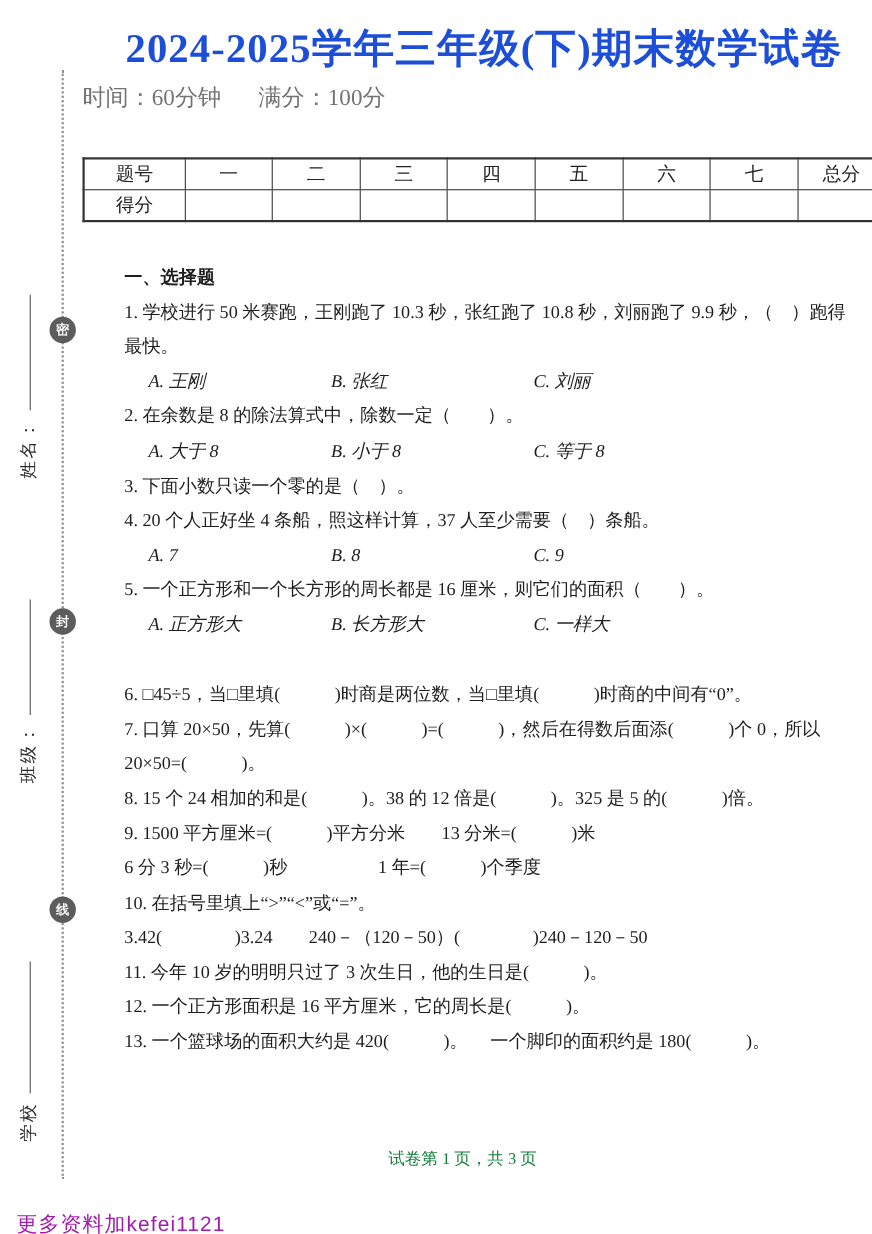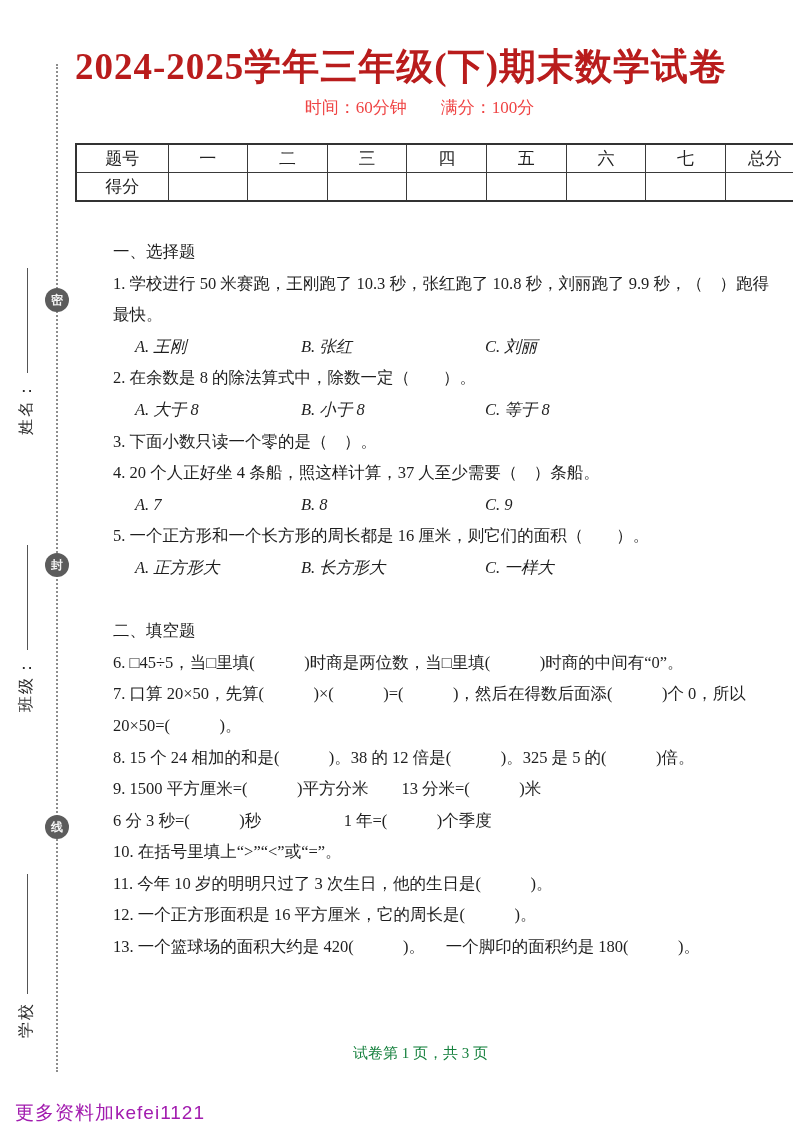--- a/index.html
+++ b/index.html
@@ -28,25 +28,25 @@
     white-space:nowrap;font-size:16px;color:#2a2a2a;letter-spacing:2px;
   }
   .v-field .blank{
     display:inline-block;border-bottom:1.5px solid #555;height:1px;
     vertical-align:3px;margin-left:8px;
   }
 
   
   .head-wrap{position:absolute;left:75px;top:0;width:691px;}
   .exam-title{
-    margin-top:44px;text-align:left;font-size:37px;font-weight:bold;
-    color:#b91c1c;letter-spacing:1px;line-height:46px;
+    margin-top:22px;text-align:right;font-size:37px;font-weight:bold;
+    color:#1d4ed8;letter-spacing:1px;line-height:46px;
   }
   .exam-meta{
-    margin-top:6px;text-align:center;font-size:17px;color:#ef4444;padding-right:2px;
+    margin-top:6px;text-align:left;font-size:21px;color:#737373;padding-right:2px;
   }
   .exam-meta .gap{display:inline-block;width:34px;}
 
   
   .score-table{
     position:absolute;left:75px;top:143px;width:731px;
     border-collapse:collapse;table-layout:fixed;
   }
   .score-table td{
     border:1.5px solid #3a3a3a;height:27px;text-align:center;
@@ -54,21 +54,21 @@
   }
   .score-table{border:2.5px solid #333;}
   .score-table col.first{width:92px;}
 
   
   .content{
     position:absolute;left:113px;top:236px;width:656px;
     font-size:16.5px;color:#1e1e1e;
   }
   .line{height:31.6px;line-height:31.6px;white-space:nowrap;}
-  .line.bold{font-weight:normal;}
+  .line.bold{font-weight:bold;}
   .options{position:relative;font-style:italic;}
   .options .opt-a{position:absolute;left:22px;}
   .options .opt-b{position:absolute;left:188px;}
   .options .opt-c{position:absolute;left:372px;}
 
   
   .footer-page{
     position:absolute;left:75px;top:1044px;width:691px;text-align:center;
     font-size:15px;color:#15803d;
   }
@@ -173,29 +173,29 @@
 
     <div class="line">5. 一个正方形和一个长方形的周长都是 16 厘米，则它们的面积（　　）。</div>
     <div class="line options">
       <span class="opt-a">A. 正方形大</span>
       <span class="opt-b">B. 长方形大</span>
       <span class="opt-c">C. 一样大</span>
     </div>
 
     <div class="line"></div>
 
-    <div class="line bold">二、填空题</div>
 
     <div class="line">6. □45÷5，当□里填(　　　)时商是两位数，当□里填(　　　)时商的中间有“0”。</div>
     <div class="line">7. 口算 20×50，先算(　　　)×(　　　)=(　　　)，然后在得数后面添(　　　)个 0，所以</div>
     <div class="line">20×50=(　　　)。</div>
     <div class="line">8. 15 个 24 相加的和是(　　　)。38 的 12 倍是(　　　)。325 是 5 的(　　　)倍。</div>
     <div class="line">9. 1500 平方厘米=(　　　)平方分米　　13 分米=(　　　)米</div>
     <div class="line">6 分 3 秒=(　　　)秒　　　　　1 年=(　　　)个季度</div>
     <div class="line">10. 在括号里填上“&gt;”“&lt;”或“=”。</div>
+    <div class="line">3.42(　　　　)3.24　　240－（120－50）(　　　　)240－120－50</div>
     <div class="line">11. 今年 10 岁的明明只过了 3 次生日，他的生日是(　　　)。</div>
     <div class="line">12. 一个正方形面积是 16 平方厘米，它的周长是(　　　)。</div>
     <div class="line">13. 一个篮球场的面积大约是 420(　　　)。　 一个脚印的面积约是 180(　　　)。</div>
 
   </div>
 
   <div class="footer-page">试卷第 1 页，共 3 页</div>
   <div class="watermark">更多资料加kefei1121</div>
 
 </div>

